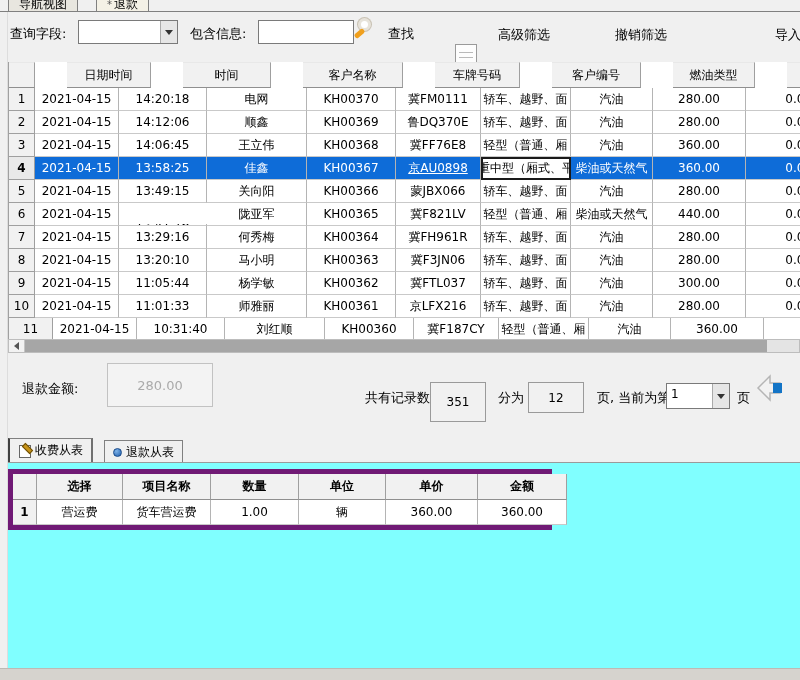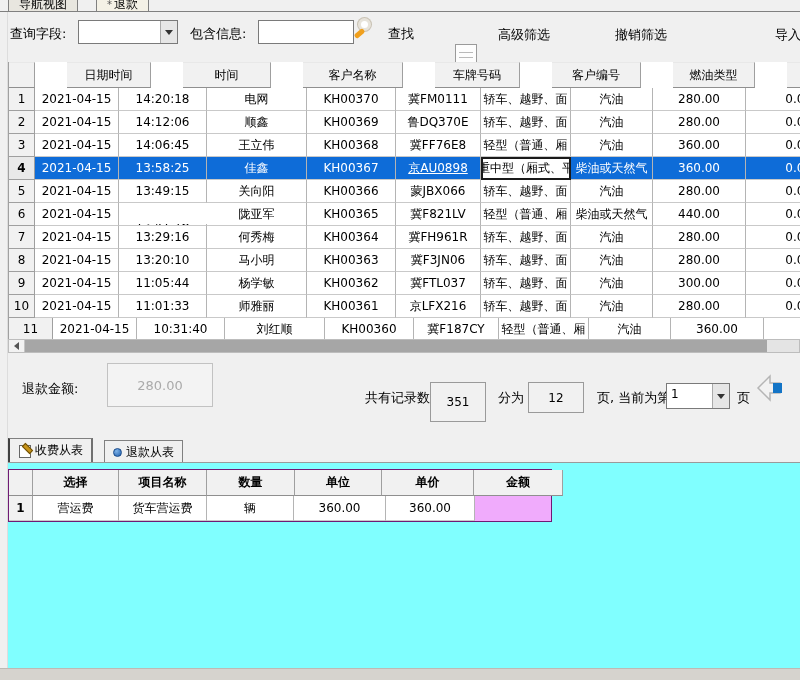--- a/index.html
+++ b/index.html
@@ -74,21 +74,21 @@
   .sub-tab { position:absolute; height:24px; background:#f0f0f0; border:1px solid #808080; border-bottom:none;
     display:flex; align-items:center; gap:4px; padding:0 8px; font-size:12px; }
   .sub-tab.active { border-left:2px solid #404040; border-right:2px solid #707070; }
   .pencil-icon { width:13px; height:13px; position:relative; }
   .pencil-icon:before { content:""; position:absolute; left:1px; top:1px; width:10px; height:11px; background:#fff; border:1px solid #666; }
   .pencil-icon:after { content:""; position:absolute; left:4px; top:2px; width:9px; height:3px; background:#c99417; transform:rotate(45deg); border:1px solid #6b4d07; }
   .ball-icon { width:9px; height:9px; border-radius:50%; background:radial-gradient(circle at 35% 30%, #7fb3e8, #1f5fae); border:1px solid #174a8b; }
 
   
   #cyan-panel { left:8px; top:462px; width:792px; height:206px; background:#80ffff; border-top:1px solid #9a9a9a; }
-  #sub-wrap { left:0px; top:6px; width:544px; position:absolute; background:#f0abfc; border:1px solid #701a75; }
+  #sub-wrap { left:0px; top:6px; width:544px; position:absolute; background:#d946ef; border:5px solid #701a75; }
   .s-row { display:flex; height:25px; }
   .s-row.hdr { height:26px; }
   .s-cell { flex:none; border-right:1px solid #b4b4b4; border-bottom:1px solid #c9c9c9; display:flex; align-items:center; justify-content:center;
     white-space:nowrap; overflow:hidden; font-size:12px; background:#fff; font-weight:normal; }
   .s-cell.hcell { background:#f1f1f1; border-right:1px solid #9f9f9f; border-bottom:1px solid #8f8f8f; font-weight:bold; }
   .s-cell.rowhdr { background:#f1f1f1; border-right:1px solid #9f9f9f; font-weight:bold; }
 
   #bottom-strip { left:0; top:668px; width:800px; height:12px; background:#d6d3ce; border-top:1px solid #bdbab4; }
   #left-strip { left:0; top:12px; width:8px; height:656px; background:#f0f0f0; border-right:1px solid #dddddd; }
 </style>
@@ -337,19 +337,20 @@
           <div class="s-cell hcell" style="width: 87px;">单位</div>
           <div class="s-cell hcell" style="width: 92px;">单价</div>
           <div class="s-cell hcell" style="width: 89px;">金额</div>
         </div>
       </div>
     <div id="sub-body">
         <div class="s-row">
           <div class="s-cell rowhdr" style="width: 24px;">1</div>
           <div class="s-cell" style="width: 86px;">营运费</div>
           <div class="s-cell" style="width: 88px;">货车营运费</div>
+          <div class="s-cell" style="width: 88px;">1.00</div>
           <div class="s-cell" style="width: 87px;">辆</div>
           <div class="s-cell" style="width: 92px;">360.00</div>
           <div class="s-cell" style="width: 89px;">360.00</div>
         </div>
       </div>
   </div>
 </div>
 
 </body></html>

